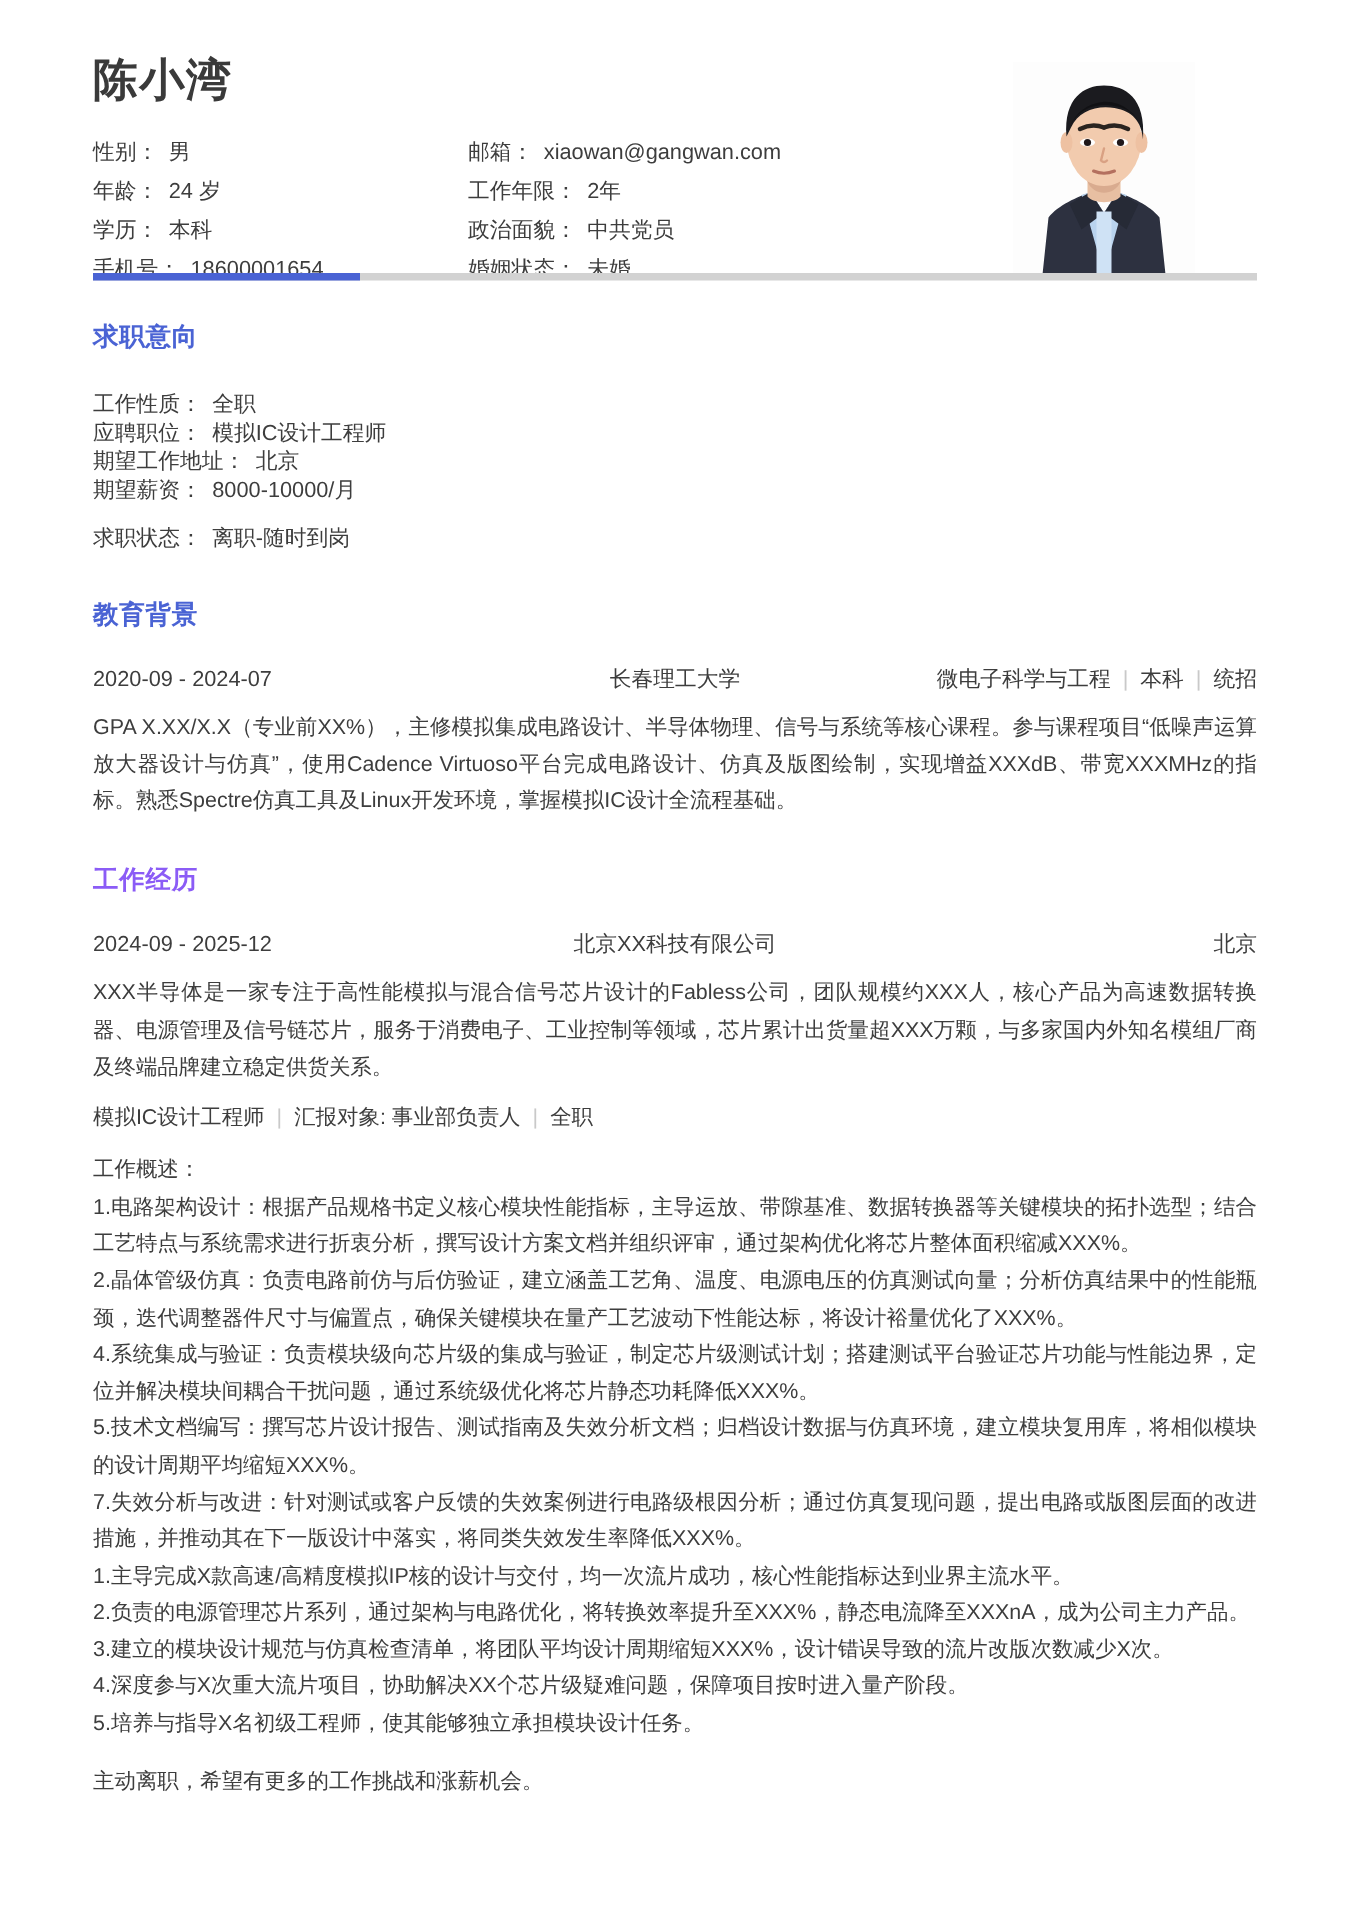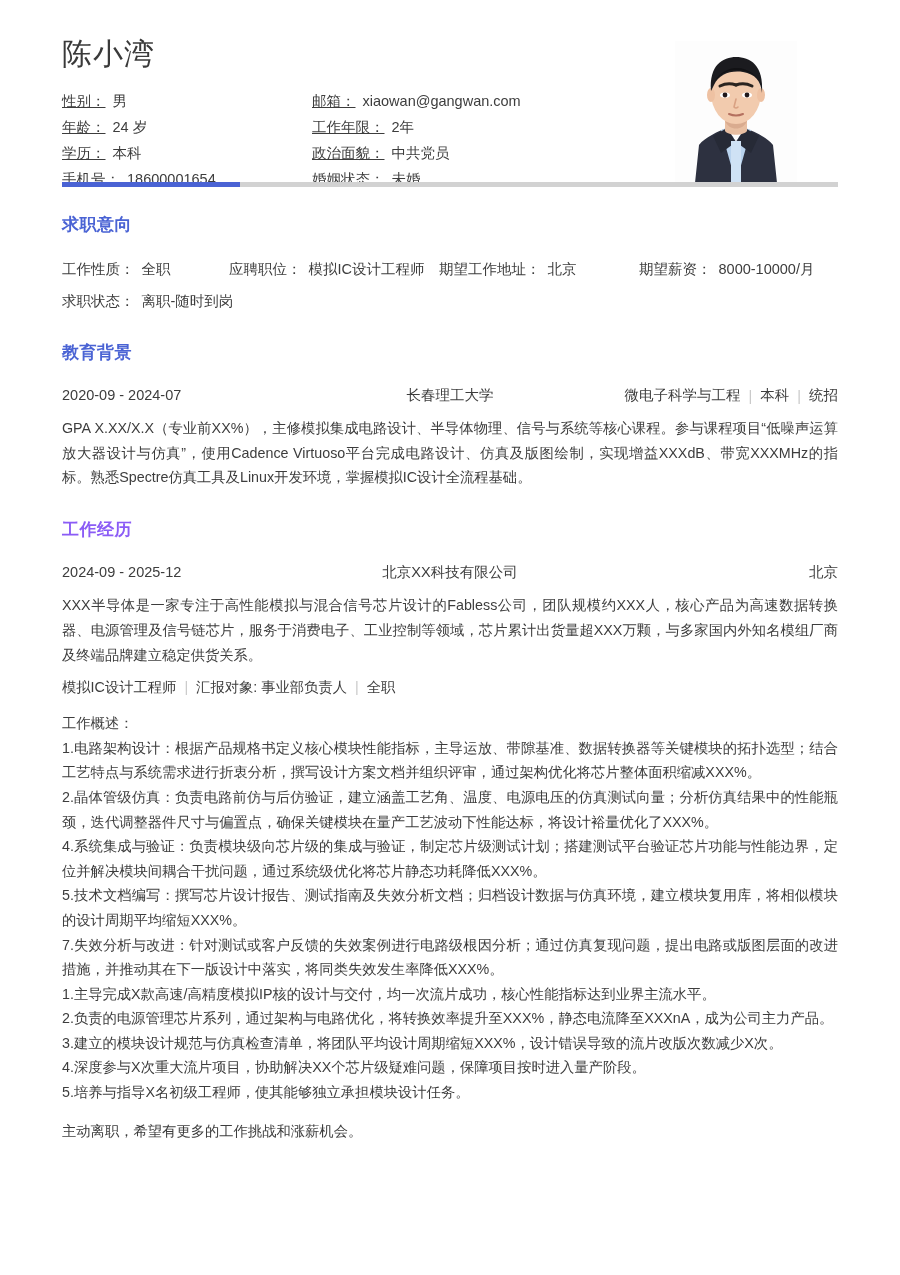--- a/index.html
+++ b/index.html
@@ -23,21 +23,21 @@
   }
 
   
   .header {
     position: relative;
     padding-top: 36px;
     height: 172px;
   }
   .name {
     font-size: 30px;
-    font-weight: normal;
+    font-weight: bold;
     color: #3a3a3a;
     letter-spacing: 1px;
     line-height: 1.2;
     margin: 0 0 16px 0;
   }
   .info-grid {
     display: block;
     width: 520px;
   }
   .info-row {
@@ -49,21 +49,20 @@
   }
   .info-cell {
     display: flex;
     align-items: baseline;
   }
   .info-cell.left { width: 250px; }
   .info-cell.right { width: 270px; }
   .info-label {
     color: #3d3d3d;
     white-space: nowrap;
-    text-decoration: underline;
   }
   .info-value {
     margin-left: 7px;
     color: #3d3d3d;
     white-space: nowrap;
   }
 
   .photo {
     position: absolute;
     top: 41px;
@@ -102,20 +101,21 @@
   .sec-intent { margin-top: 26px; }
   .sec-edu    { margin-top: 30px; }
   .sec-work   { margin-top: 28px; }
 
   
   .intent-line1 {
     display: flex;
     margin-top: 24px;
     font-size: 14.5px;
     color: #3d3d3d;
+    flex-direction: column;
   }
   .intent-line1 .grp { display: flex; white-space: nowrap; }
   .intent-line1 .g1 { width: 167px; }
   .intent-line1 .g2 { width: 210px; }
   .intent-line1 .g3 { width: 200px; }
   .intent-line1 .g4 { width: auto; }
   .intent-line2 {
     display: flex;
     margin-top: 13px;
     font-size: 14.5px;

